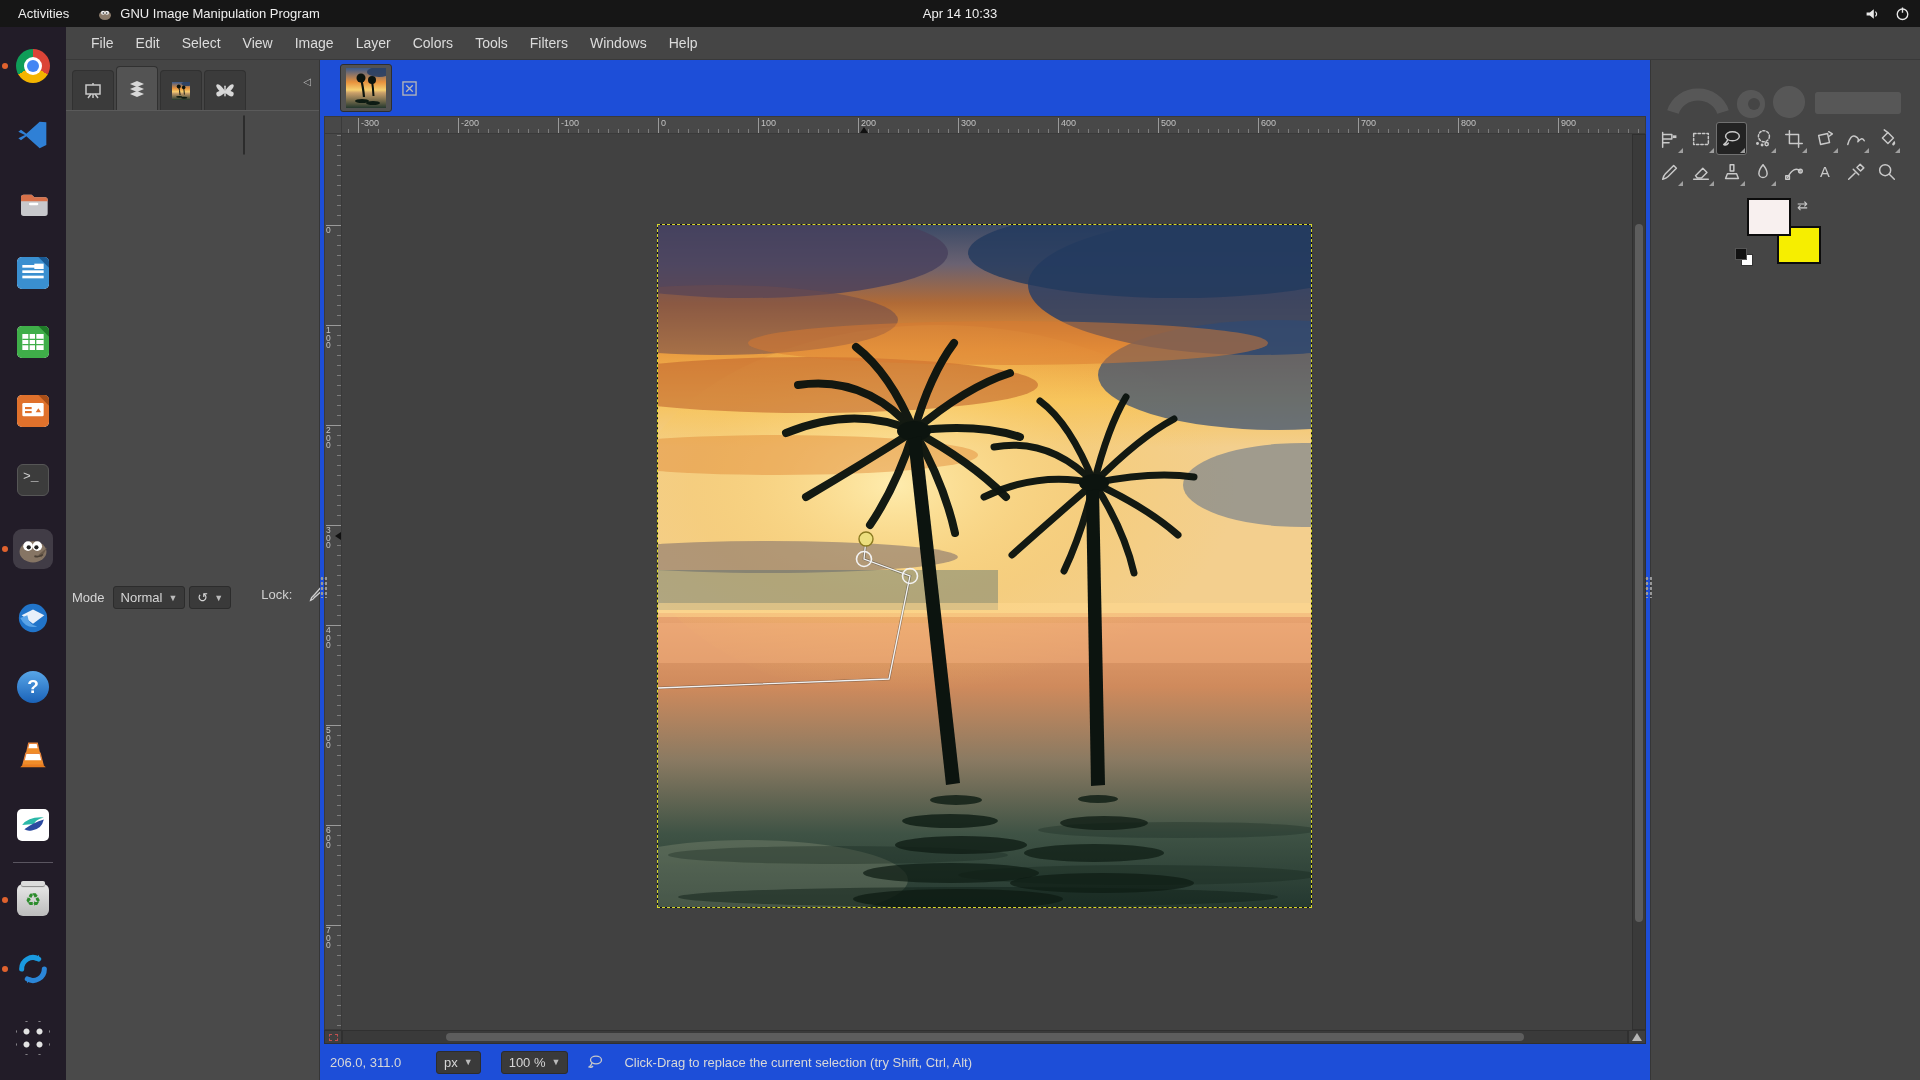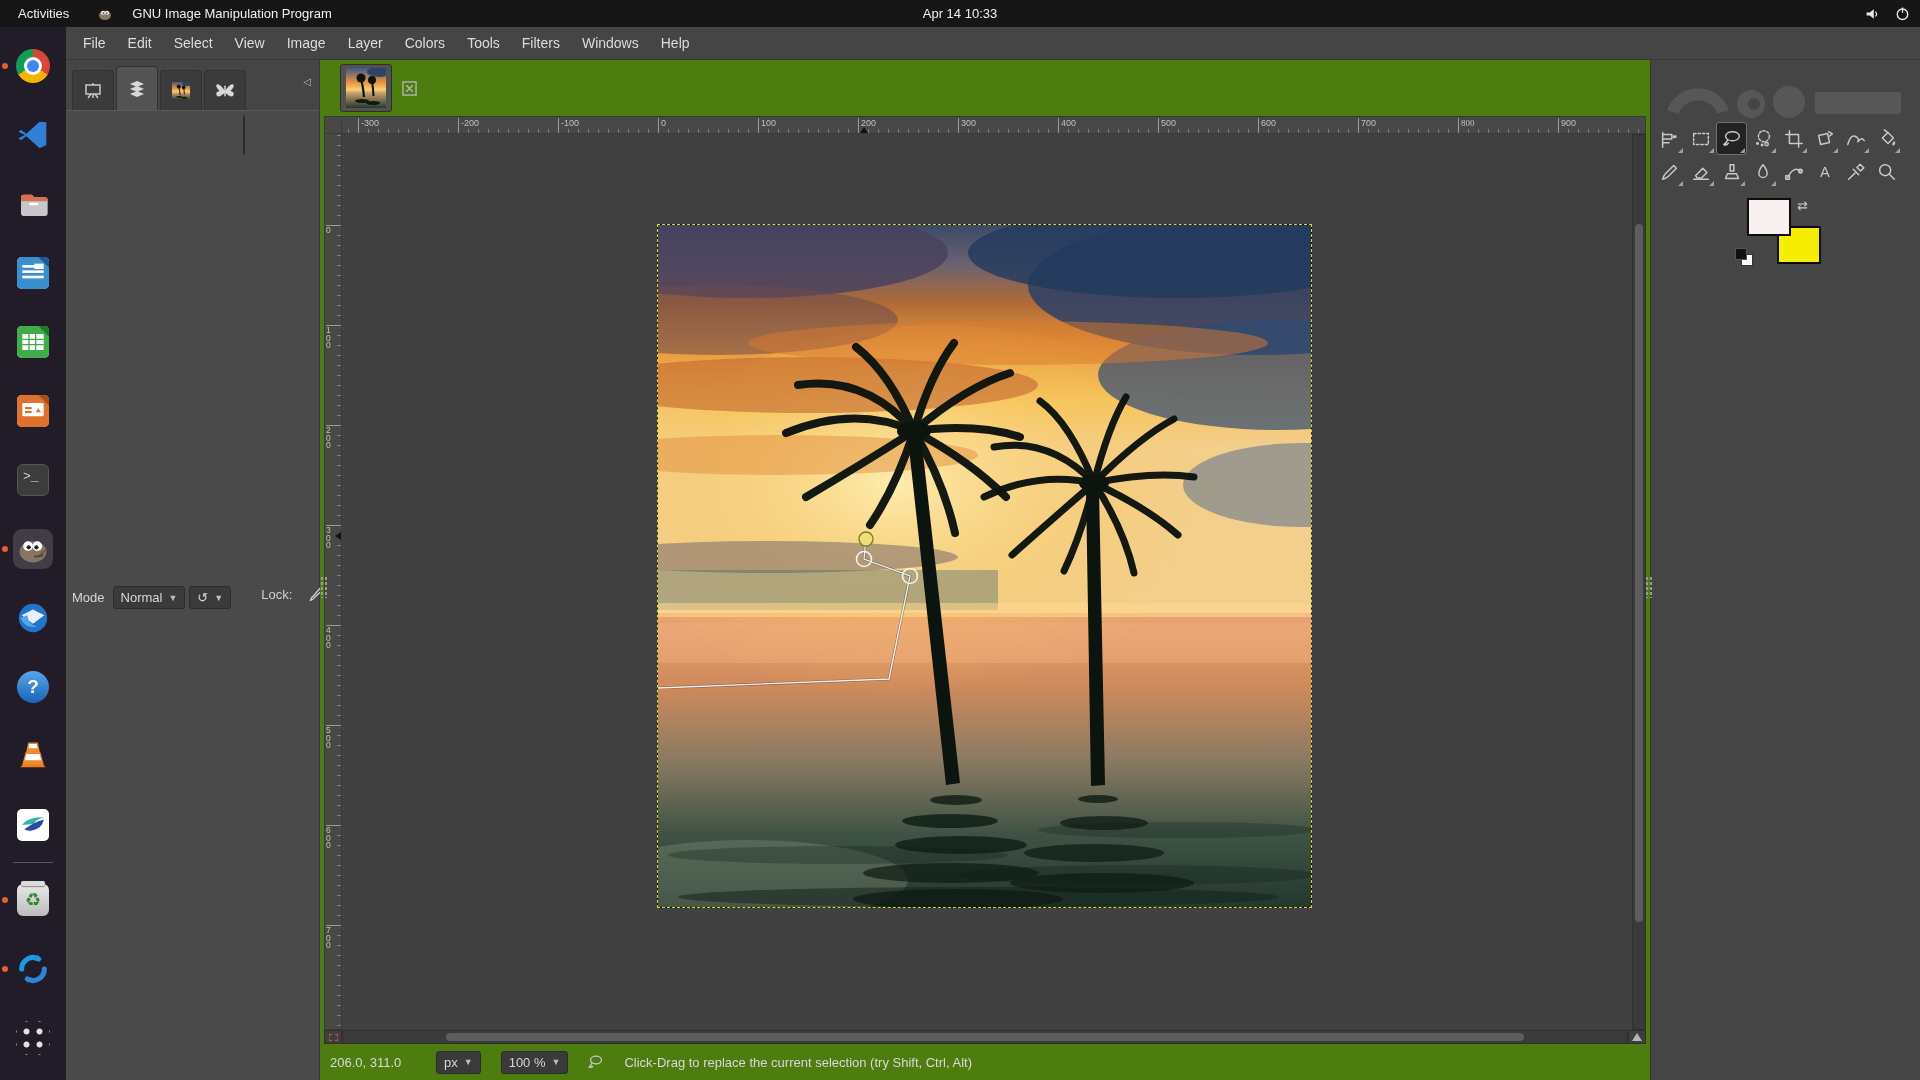--- a/index.html
+++ b/index.html
@@ -3,21 +3,21 @@
 <meta charset="utf-8">
 <style>
   * { box-sizing: border-box; margin:0; padding:0; }
   html,body { width:1920px; height:1080px; overflow:hidden; background:#454545;
     font-family:"Liberation Sans", sans-serif; -webkit-font-smoothing:antialiased; }
 
   
   .topbar { height:27px; background:#161616; color:#efefef; display:flex; align-items:center;
     font-size:13px; position:relative; }
   .topbar .activities { padding:0 18px; height:100%; display:flex; align-items:center; }
-  .topbar .appmenu { display:flex; align-items:center; gap:19px; padding:0 10px; }
+  .topbar .appmenu { display:flex; align-items:center; gap:7px; padding:0 10px; }
   .topbar .clock { position:absolute; left:50%; transform:translateX(-50%); }
   .topbar .tb-right { position:absolute; right:10px; display:flex; gap:14px; align-items:center; }
 
   
   .below { display:flex; height:1053px; }
 
   
   .dock { width:66px; background:#221c28; display:flex; flex-direction:column; align-items:center;
     padding-top:19px; gap:29px; flex:none; }
   .ditem { width:40px; height:40px; position:relative; display:flex; align-items:center; justify-content:center; }
@@ -43,21 +43,21 @@
 
   
   .gimp { flex:1; display:flex; flex-direction:column; min-width:0; }
   .titlebar { height:30px; background:linear-gradient(#343434,#2b2b2b); border-bottom:1px solid #1f1f1f;
     display:flex; align-items:center; justify-content:center; position:relative; color:#cfcfcf; font-size:13px; }
   .winbtns { position:absolute; right:8px; top:3px; display:flex; gap:11px; }
   .wbtn { width:23px; height:23px; border-radius:50%; background:#464646; color:#c6c6c6; display:flex;
     align-items:center; justify-content:center; font-size:12px; line-height:1; }
 
   .menubar { height:33px; background:#454545; border-bottom:1px solid #393939; display:flex; align-items:center;
-    padding-left:6px; color:#dcdcdc; font-size:14px; }
+    padding-left:14px; color:#dcdcdc; font-size:14px; }
   .menu-item { padding:5px 11px; border-radius:3px; }
 
   .content { flex:1; display:flex; min-height:0; position:relative; }
 
   
   .lpanel { width:254px; background:#454545; border-right:1px solid #363636; display:flex; flex-direction:column; flex:none; }
   .lp-tabs { height:50px; display:flex; align-items:flex-end; padding:4px 4px 0 6px; gap:2px; position:relative;}
   .lp-tab { width:42px; height:40px; background:#3b3b3b; border:1px solid #313131; border-bottom:none;
     border-radius:4px 4px 0 0; display:flex; align-items:center; justify-content:center; }
   .lp-tab.active { background:#535353; height:44px; }
@@ -77,21 +77,21 @@
   .alpha-check { width:16px; height:14px;
     background:conic-gradient(#9a9a9a 25%, #5f5f5f 0 50%, #9a9a9a 0 75%, #5f5f5f 0) 0 0/8px 8px; }
   .layer-list { flex:1; background:#3a3a3a; border-top:1px solid #2e2e2e; }
   .layer-row { height:52px; background:#464646; border-bottom:1px solid #303030; display:flex; align-items:center; gap:8px; padding:0 6px; }
   .layer-thumb { width:44px; height:44px; background:#222; border:2px solid #fff; }
   .layer-name { color:#e2e2e2; font-size:13px; }
   .lp-btns { height:38px; border-top:1px solid #303030; display:flex; align-items:center; justify-content:space-around; padding:0 6px; }
   .lp-btn { width:26px; height:26px; display:flex; align-items:center; justify-content:center; border-radius:3px; }
 
   
-  .canvascol { flex:1; background:#4d7c0f; display:flex; flex-direction:column; min-width:0; padding:0 4px; }
+  .canvascol { flex:1; background:#1d4ed8; display:flex; flex-direction:column; min-width:0; padding:0 4px; }
   .tabstrip { height:56px; display:flex; align-items:center; gap:10px; padding-left:16px; }
   .imgtab { width:52px; height:48px; background:#525252; border:1px solid #2e2e2e; border-radius:3px;
     display:flex; align-items:center; justify-content:center; }
   .ruler-row { height:18px; display:flex; }
   .corner { width:18px; background:#484848; border:1px solid #3a3a3a; }
   .hruler { flex:1; background:#484848; border:1px solid #3a3a3a; border-left:none; position:relative; overflow:hidden;
     background-image:repeating-linear-gradient(to right, #7c7c7c 0 1px, transparent 1px 10px);
     background-size:10px 4px; background-repeat:repeat-x; background-position:6px bottom; }
   .hlabel { position:absolute; top:1px; height:16px; border-left:1px solid #9a9a9a; padding-left:2px;
     font-size:9px; color:#c2c2c2; }
@@ -454,21 +454,21 @@
               <div class="hlabel" style="left: 116px;">-200</div>
               <div class="hlabel" style="left: 216px;">-100</div>
               <div class="hlabel" style="left: 316px;">0</div>
               <div class="hlabel" style="left: 416px;">100</div>
               <div class="hlabel" style="left: 516px;">200</div>
               <div class="hlabel" style="left: 616px;">300</div>
               <div class="hlabel" style="left: 716px;">400</div>
               <div class="hlabel" style="left: 816px;">500</div>
               <div class="hlabel" style="left: 916px;">600</div>
               <div class="hlabel" style="left: 1016px;">700</div>
-              <div class="hlabel" style="left: 1116px; font-family: Liberation Serif, serif;">800</div>
+              <div class="hlabel" style="left: 1116px;">800</div>
               <div class="hlabel" style="left: 1216px;">900</div>
               <div class="hmarker" style="left: 518px;"></div>
             </div>
         </div>
         <div class="canvas-row">
           <div class="vruler" id="vruler">
               <div class="vlabel" style="top: 91px;">0</div>
               <div class="vlabel" style="top: 191px;">1
 0
 0</div>

